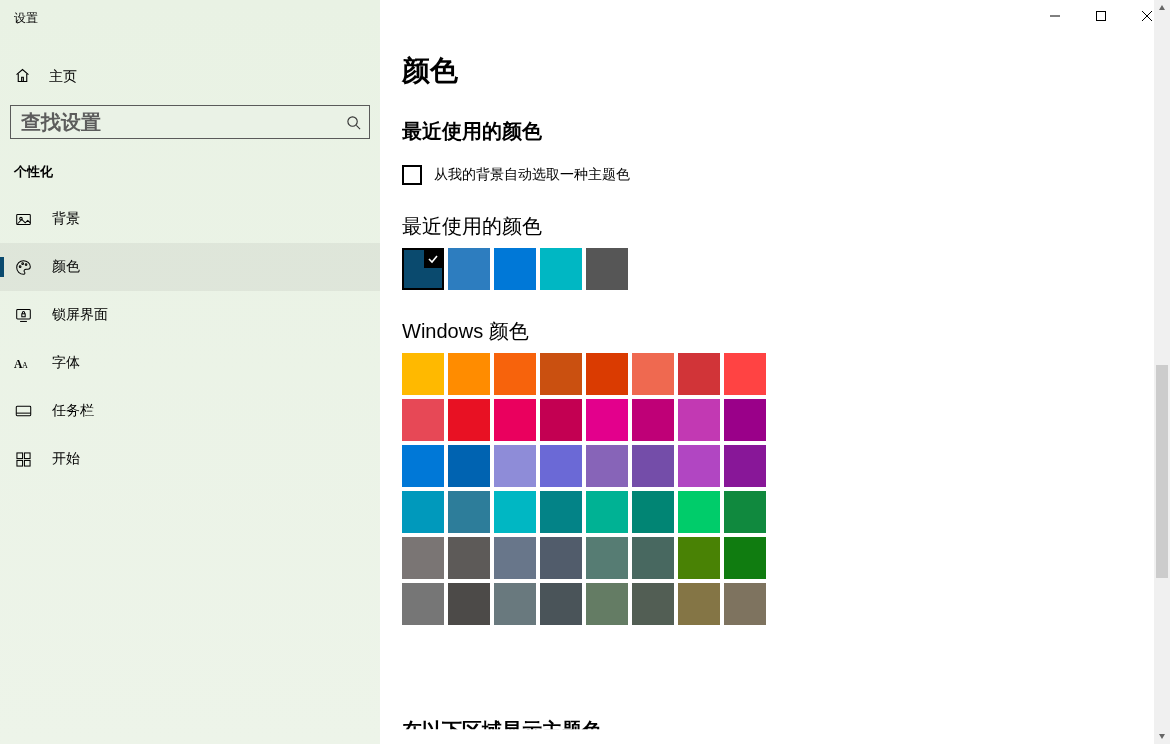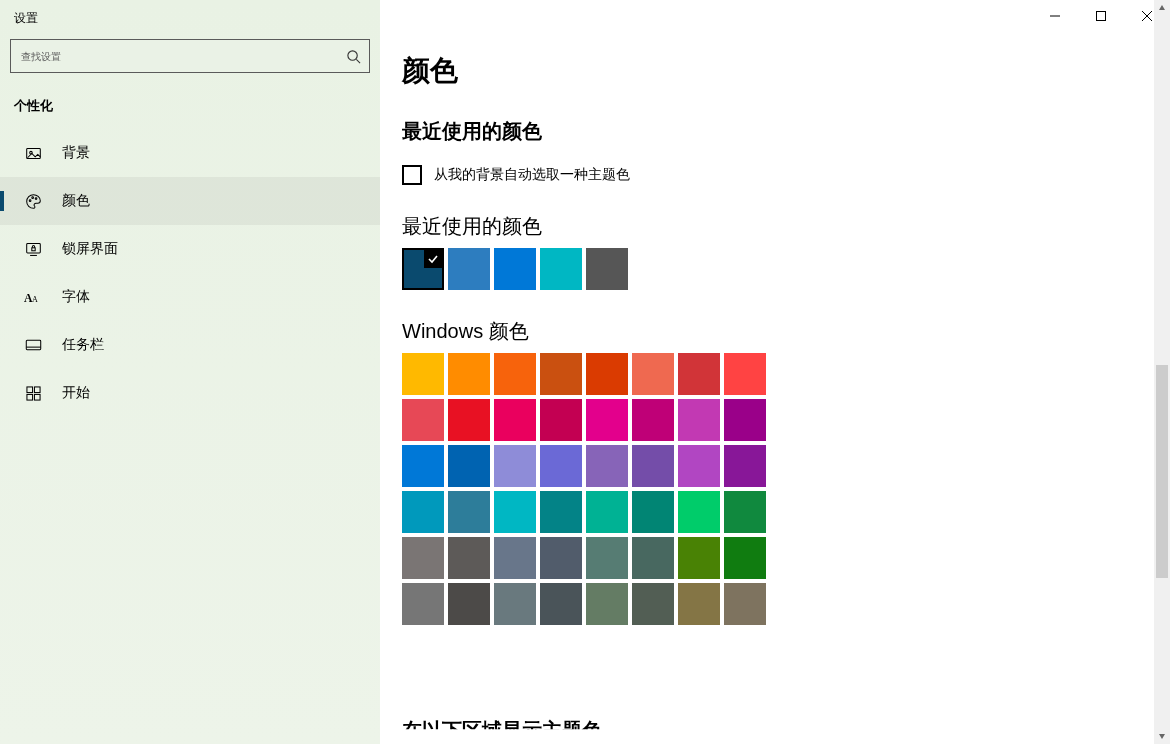--- a/index.html
+++ b/index.html
@@ -57,36 +57,37 @@
   .search-box {
     display: flex; align-items: center;
     height: 32px;
     border: 1px solid #5a5a5a;
     background: #eaf2e6;
     padding: 0 8px;
   }
   .search-box input {
     flex: 1; border: none; outline: none;
     background: transparent;
-    font-size: 10px;
+    font-size: 20px;
     color: #14532d;
     font-family: inherit;
+    font-weight: bold;
   }
   .search-box input::placeholder { color: #5c5c5c; }
   .search-box .icon { width: 16px; height: 16px; display: flex; align-items: center; justify-content: center; }
   .section-title {
     padding: 18px 14px 14px;
     font-size: 13px;
     font-weight: 600;
   }
   .nav { display: flex; flex-direction: column; }
   .nav-item {
     display: flex; align-items: center;
     height: 48px;
-    padding: 0 24px;
+    padding: 0 14px;
     gap: 20px;
     cursor: default;
     position: relative;
   }
   .nav-item.active::before {
     content: "";
     position: absolute;
     left: 0; top: 14px; bottom: 14px;
     width: 4px;
     background: #0a4a6e;
@@ -208,20 +209,30 @@
           <line x1="0" y1="0" x2="10" y2="10" stroke="#000" stroke-width="1"></line>
           <line x1="10" y1="0" x2="0" y2="10" stroke="#000" stroke-width="1"></line>
         </svg>
     </div>
   </div>
 
   <div class="body">
     <div class="sidebar">
       <div class="app-title">设置</div>
 
+      <div class="home-row">
+        <span class="icon">
+          <svg width="17" height="17" viewBox="0 0 20 20" fill="none" stroke="#000" stroke-width="1.3">
+            <path d="M3 9 L10 3 L17 9"></path>
+              <path d="M5 8 V17 H15 V8"></path>
+              <path d="M9 17 V12 H11 V17"></path>
+          </svg>
+        </span>
+        <span class="label">主页</span>
+      </div>
 
       <div class="search-wrap">
         <div class="search-box">
           <input type="text" placeholder="查找设置" style="">
           <span class="icon">
             <svg width="15" height="15" viewBox="0 0 16 16" fill="none" stroke="#333" stroke-width="1.2">
               <circle cx="7" cy="7" r="5"></circle>
                 <line x1="11" y1="11" x2="15" y2="15"></line>
             </svg>
           </span>

